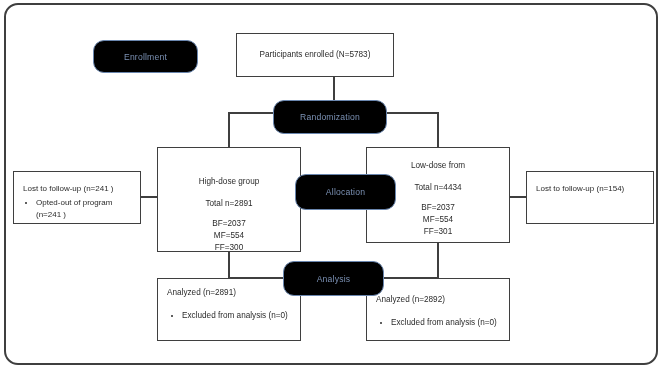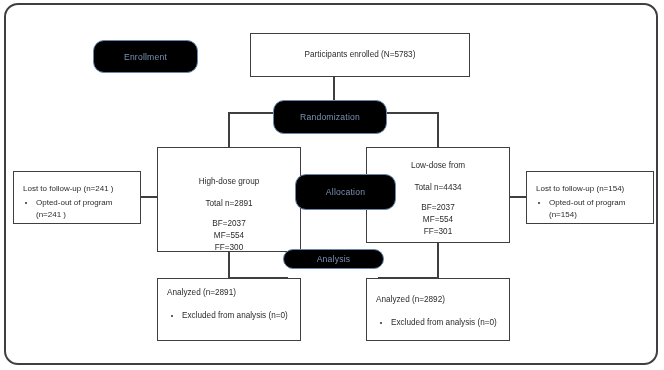--- a/index.html
+++ b/index.html
@@ -139,25 +139,25 @@
   </div>
 
   <div class="stage" style="left:273px; top:100px; width:114px; height:34px;">
     <span>Randomization</span>
   </div>
 
   <div class="stage" style="left:295px; top:174px; width:101px; height:36px;">
     <span>Allocation</span>
   </div>
 
-  <div class="stage" style="left:283px; top:249px; width:101px; height:20px;">
+  <div class="stage" style="left:283px; top:261px; width:101px; height:35px;">
     <span>Analysis</span>
   </div>
 
-  <div class="node node-center" style="left:250px; top:33px; width:220px; height:44px;">
+  <div class="node node-center" style="left:236px; top:33px; width:158px; height:44px;">
     <span>Participants enrolled (N=5783)</span>
   </div>
 
   <div class="node node-pad" style="left:157px; top:147px; width:144px; height:105px; padding-top:28px;">
     <div class="grp-title">High-dose group</div>
     <div class="grp-total">Total n=2891</div>
     <div class="grp-breakdown">
       <div>BF=2037</div>
       <div>MF=554</div>
       <div>FF=300</div>
@@ -176,23 +176,20 @@
 
   <div class="node node-pad" style="left:13px; top:171px; width:128px; height:53px; padding-top:11px;">
     <div class="lost-title">Lost to follow-up (n=241 )</div>
     <ul class="bullets">
       <li>Opted-out of program (n=241 )</li>
     </ul>
   </div>
 
   <div class="node node-pad" style="left:526px; top:171px; width:128px; height:53px; padding-top:11px;">
     <div class="lost-title">Lost to follow-up (n=154)</div>
-    <ul class="bullets">
-      <li>Opted-out of program (n=154)</li>
-    </ul>
   </div>
 
   <div class="node node-pad" style="left:157px; top:278px; width:144px; height:63px; ">
     <div class="analyzed-title">Analyzed (n=2891)</div>
     <ul class="bullets-an">
       <li>Excluded from analysis (n=0)</li>
     </ul>
   </div>
 
   <div class="node node-pad" style="left:366px; top:278px; width:144px; height:63px; padding-top:15px;">

